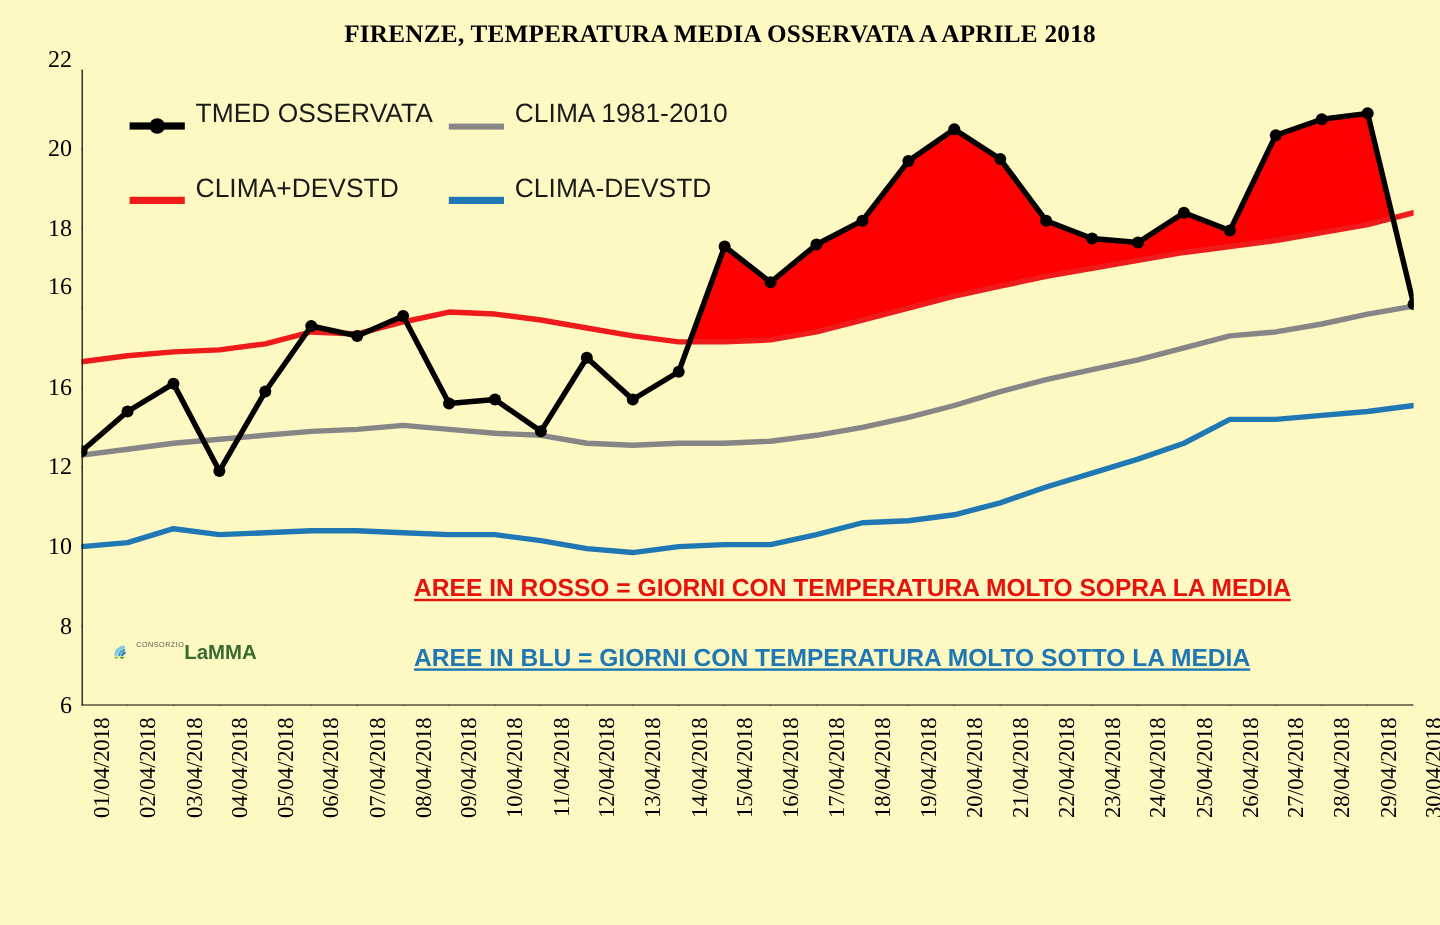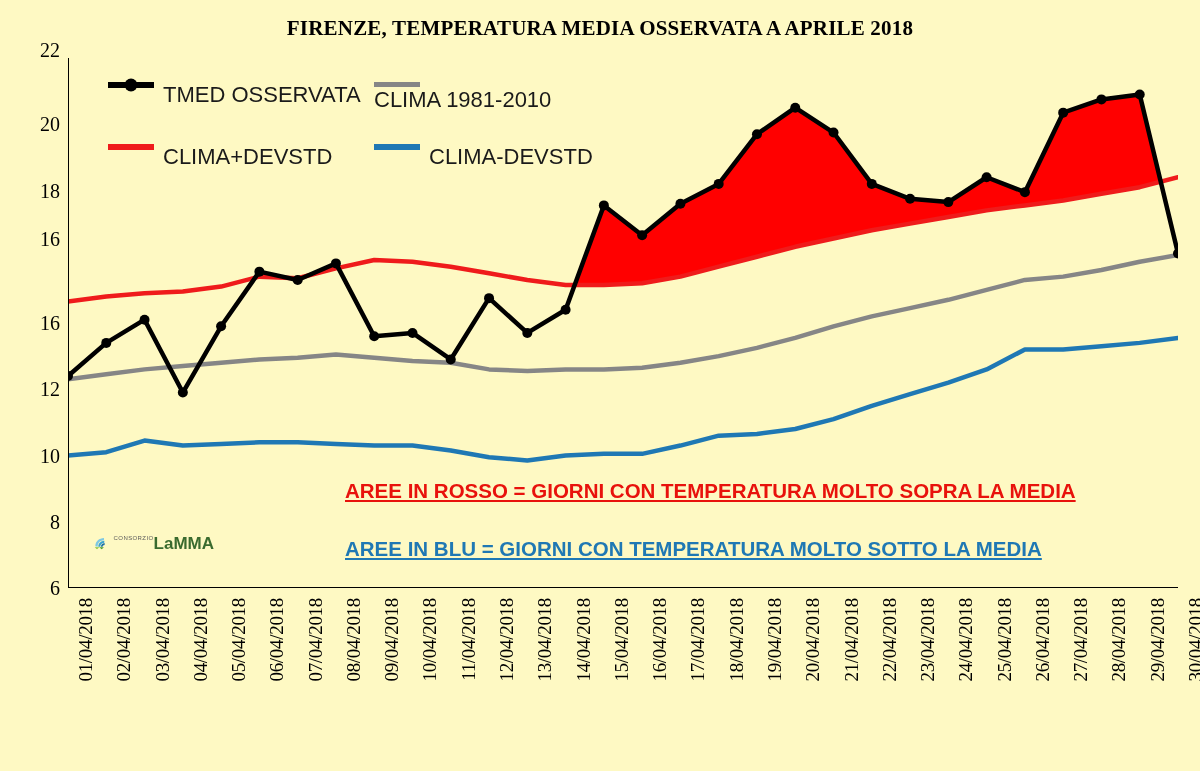--- a/index.html
+++ b/index.html
@@ -70,21 +70,21 @@
     font-size: 19px;
     color: #000000;
     white-space: nowrap;
     transform-origin: left top;
     transform: rotate(-90deg) translate(-100%, 0);
     letter-spacing: -0.3px;
   }
   .legend-item {
     position: absolute;
     display: flex;
-    align-items: flex-start;
+    align-items: flex-end;
     font-family: "Liberation Sans", sans-serif;
     font-size: 22px;
     color: #1a1a1a;
   }
   .legend-line {
     display: inline-block;
     width: 46px;
     height: 5px;
     margin-right: 9px;
     position: relative;
@@ -274,21 +274,21 @@
       <div class="xlab" style="left: 1117px; top: 6px;">30/04/2018</div>
     </div>
 
   <div class="legend-item" style="left:108px; top:82px;">
     <span class="legend-line thick" style="background:#000000;">
       <span class="legend-dot"></span>
     </span>
     <span>TMED OSSERVATA</span>
   </div>
 
-  <div class="legend-item" style="left:374px; top:82px;flex-direction:column;">
+  <div class="legend-item" style="left:374px; top:82px;">
     <span class="legend-line" style="background:#868686;"></span>
     <span>CLIMA 1981-2010</span>
   </div>
 
   <div class="legend-item" style="left:108px; top:144px;">
     <span class="legend-line thick" style="background:#ef1b1b;"></span>
     <span>CLIMA+DEVSTD</span>
   </div>
 
   <div class="legend-item" style="left:374px; top:144px;">

